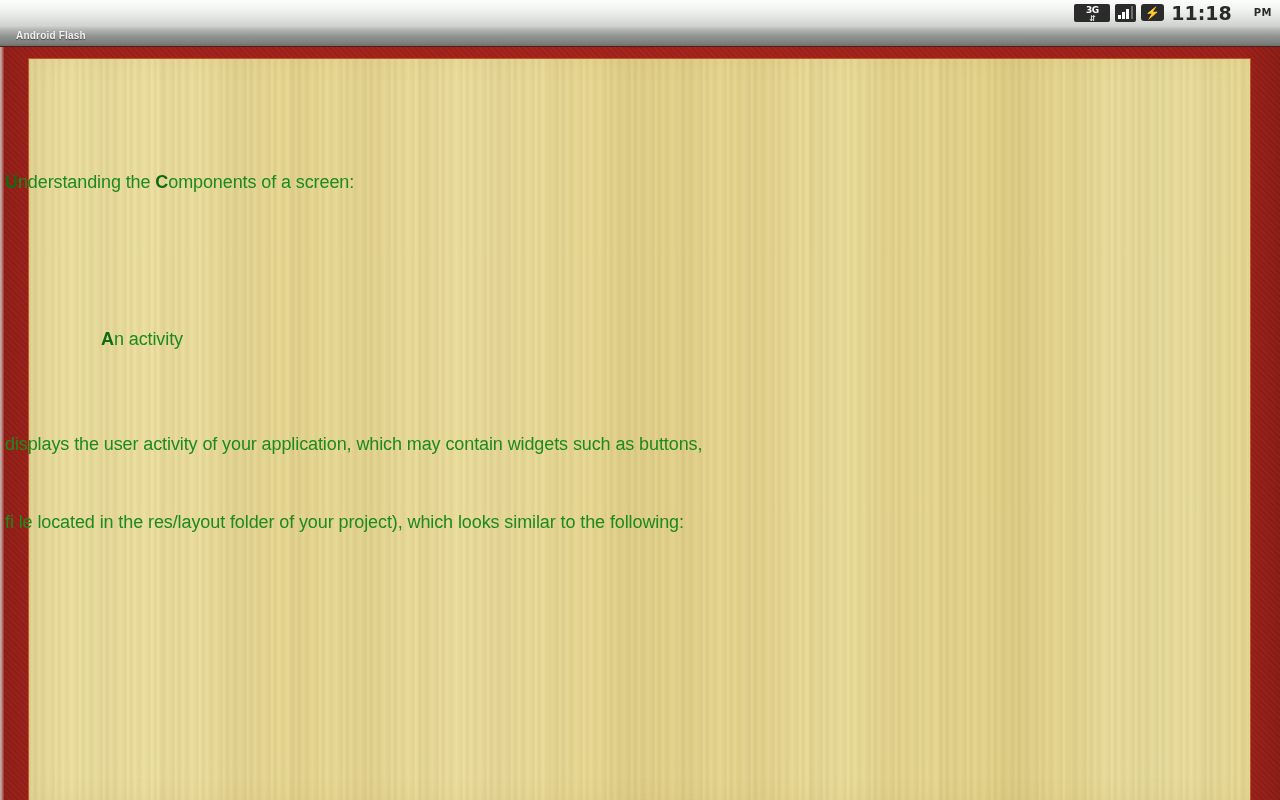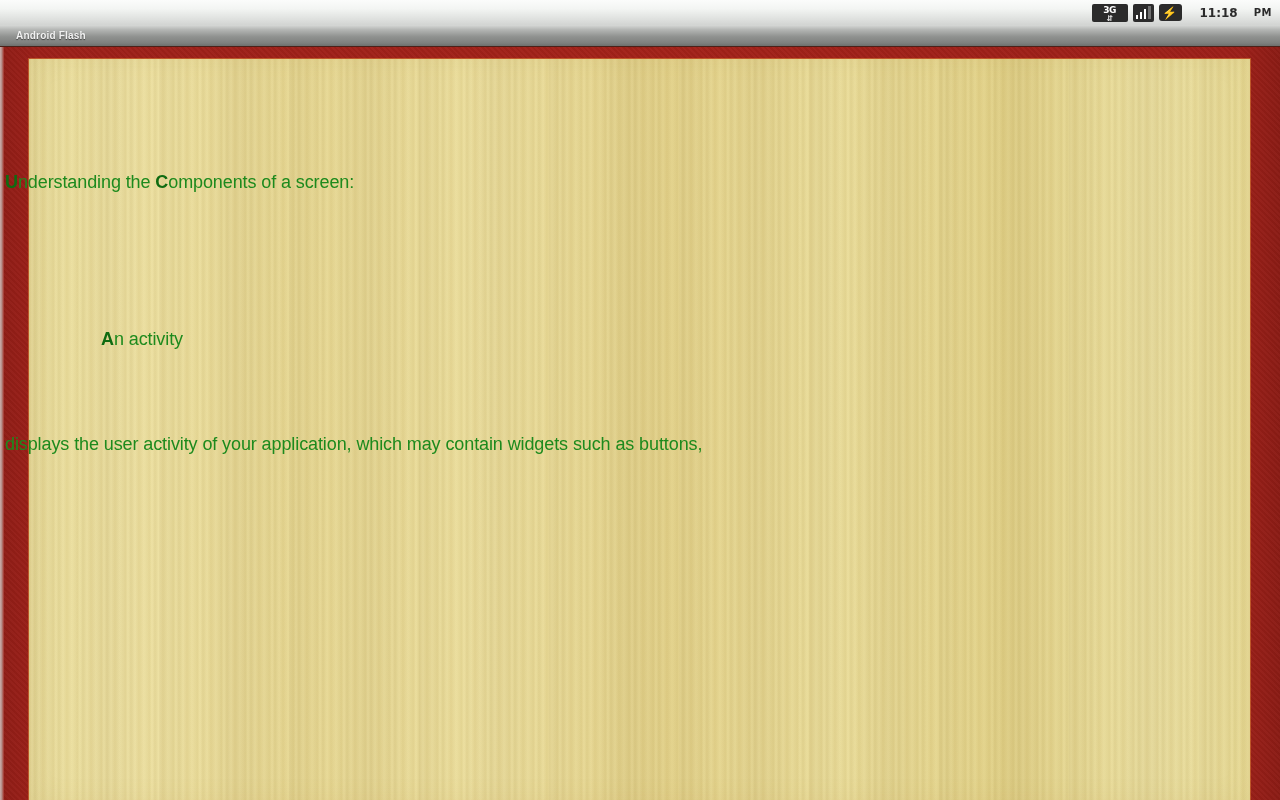--- a/index.html
+++ b/index.html
@@ -78,31 +78,31 @@
   }
   .icon-battery .bolt {
     color: #8ecb32;
     font-size: 12px;
     line-height: 1;
     font-weight: bold;
   }
 
   #clock-time {
     font-family: "DejaVu Sans", sans-serif;
-    font-size: 12px;
+    font-size: 19px;
     font-weight: bold;
     color: #2a2a2a;
-    margin-left: 13px;
+    margin-left: 2px;
   }
   #clock-ampm {
     font-family: "DejaVu Sans", sans-serif;
     font-size: 10px;
     font-weight: bold;
     color: #2a2a2a;
-    margin-left: 11px;
+    margin-left: 17px;
     letter-spacing: 0.5px;
   }
 
   
   #title-bar {
     position: absolute;
     top: 25px; left: 0;
     width: 1280px; height: 22px;
     background: linear-gradient(to bottom, #d7d9d7 0%, #b4b6b4 22%, #909290 55%, #7e807e 86%, #6d6f6d 100%);
     display: flex;
@@ -272,20 +272,21 @@
   <div id="frame-left-glint"></div>
   <div id="wood-panel"></div>
 
   <div id="slide-content">
 
     <div class="line"><b class="cap">U</b>nderstanding the <b class="cap">C</b>omponents of a screen:</div>
     <div class="blank"></div>
     <div class="line indent"><b class="cap">A</b>n activity</div>
 
     <div class="line">displays the user activity of your application, which may contain widgets such as buttons,</div>
+    <div class="line">fi le located in the res/layout folder of your project), which looks similar to the following:</div>
 
     <div class="blank"></div>
     <div class="blank"></div>
 
     
     
     
     
     
     

